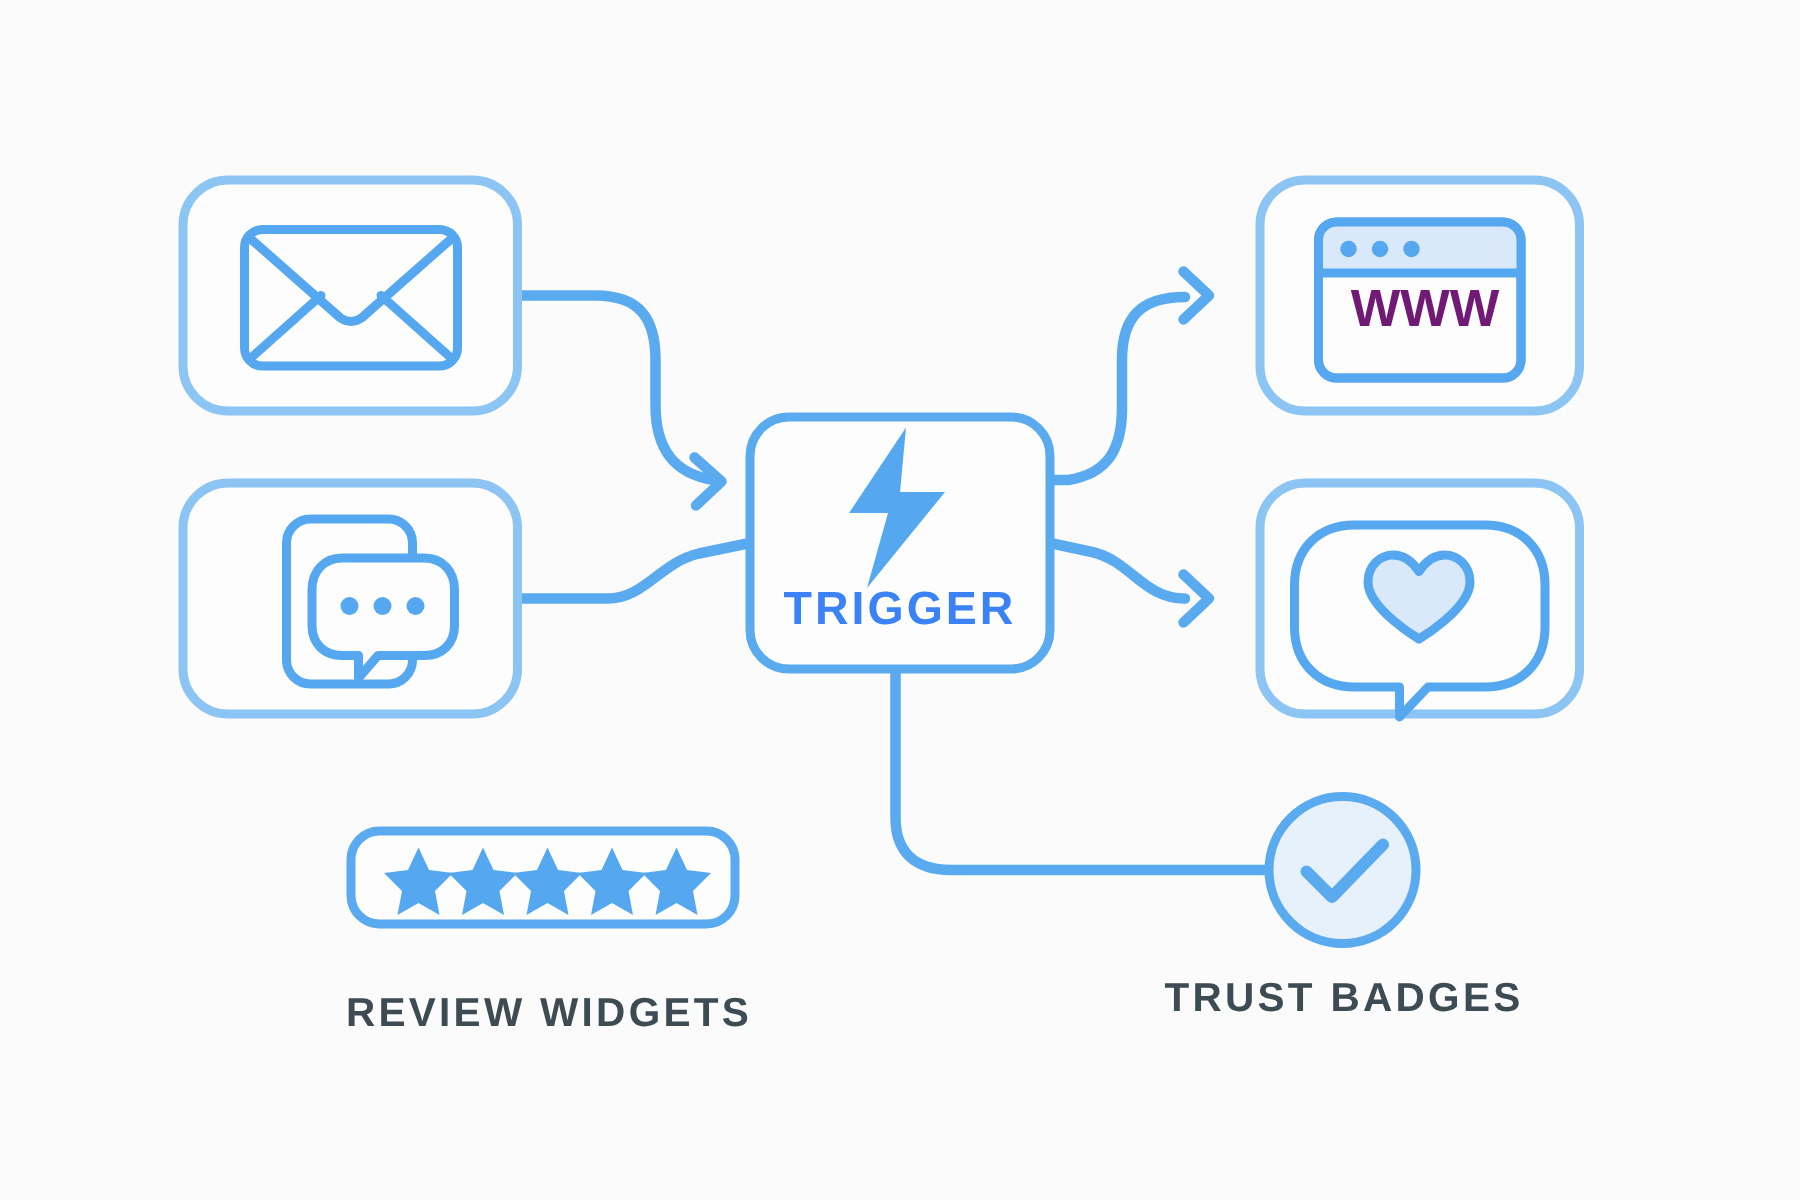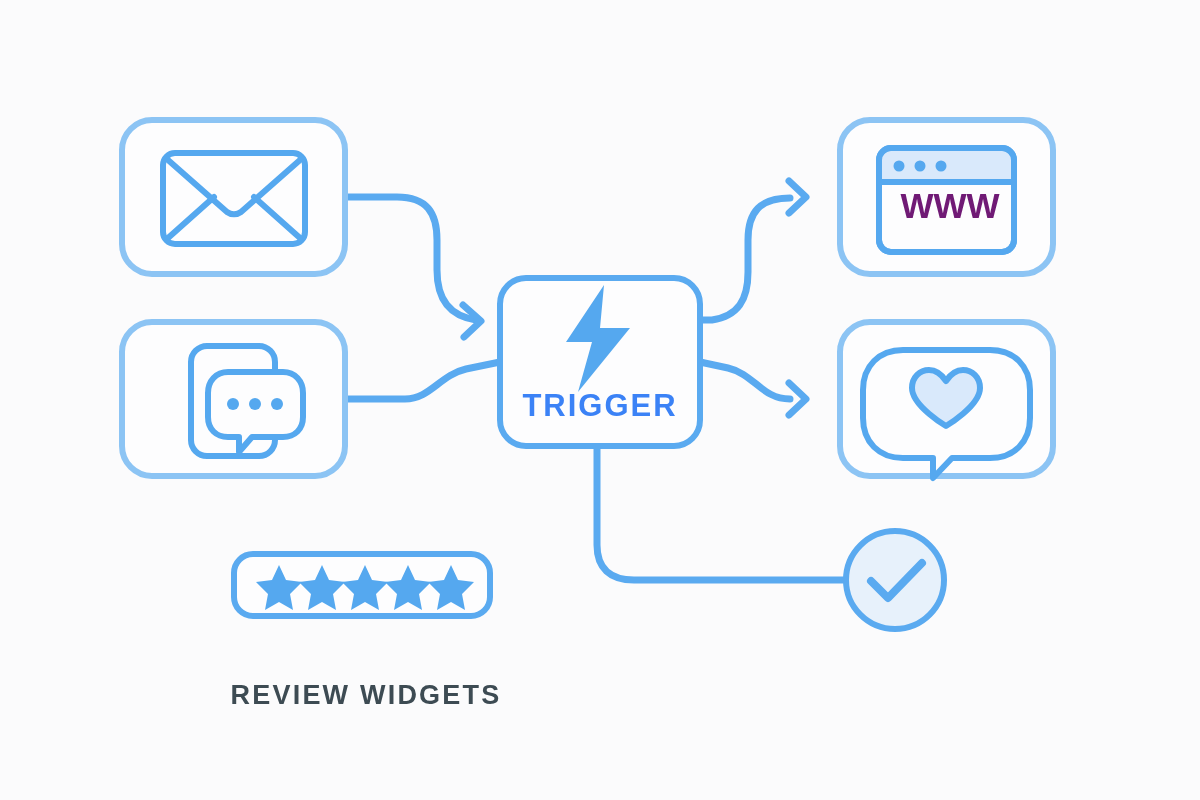--- a/index.html
+++ b/index.html
@@ -32,21 +32,21 @@
     font-weight: bold;
     white-space: nowrap;
   }
   .node-caption {
     font-size: 27px;
     letter-spacing: 2.2px;
     color: #3d4b53;
   }
   #caption-review {
     left: 228px;
-    top: 680px;
+    top: 660px;
     width: 276px;
     text-align: center;
   }
   #caption-trust {
     left: 772px;
     top: 650px;
     width: 248px;
     text-align: center;
   }
   #trigger-text {
@@ -170,14 +170,15 @@
     </g>
 
   </svg>
 
   <div class="lbl" id="trigger-text">TRIGGER</div>
 
   <div class="lbl" id="www-text">WWW</div>
 
   <div class="lbl node-caption" id="caption-review">REVIEW WIDGETS</div>
 
+  <div class="lbl node-caption" id="caption-trust">TRUST BADGES</div>
 
 </div>
 
 </body></html>

